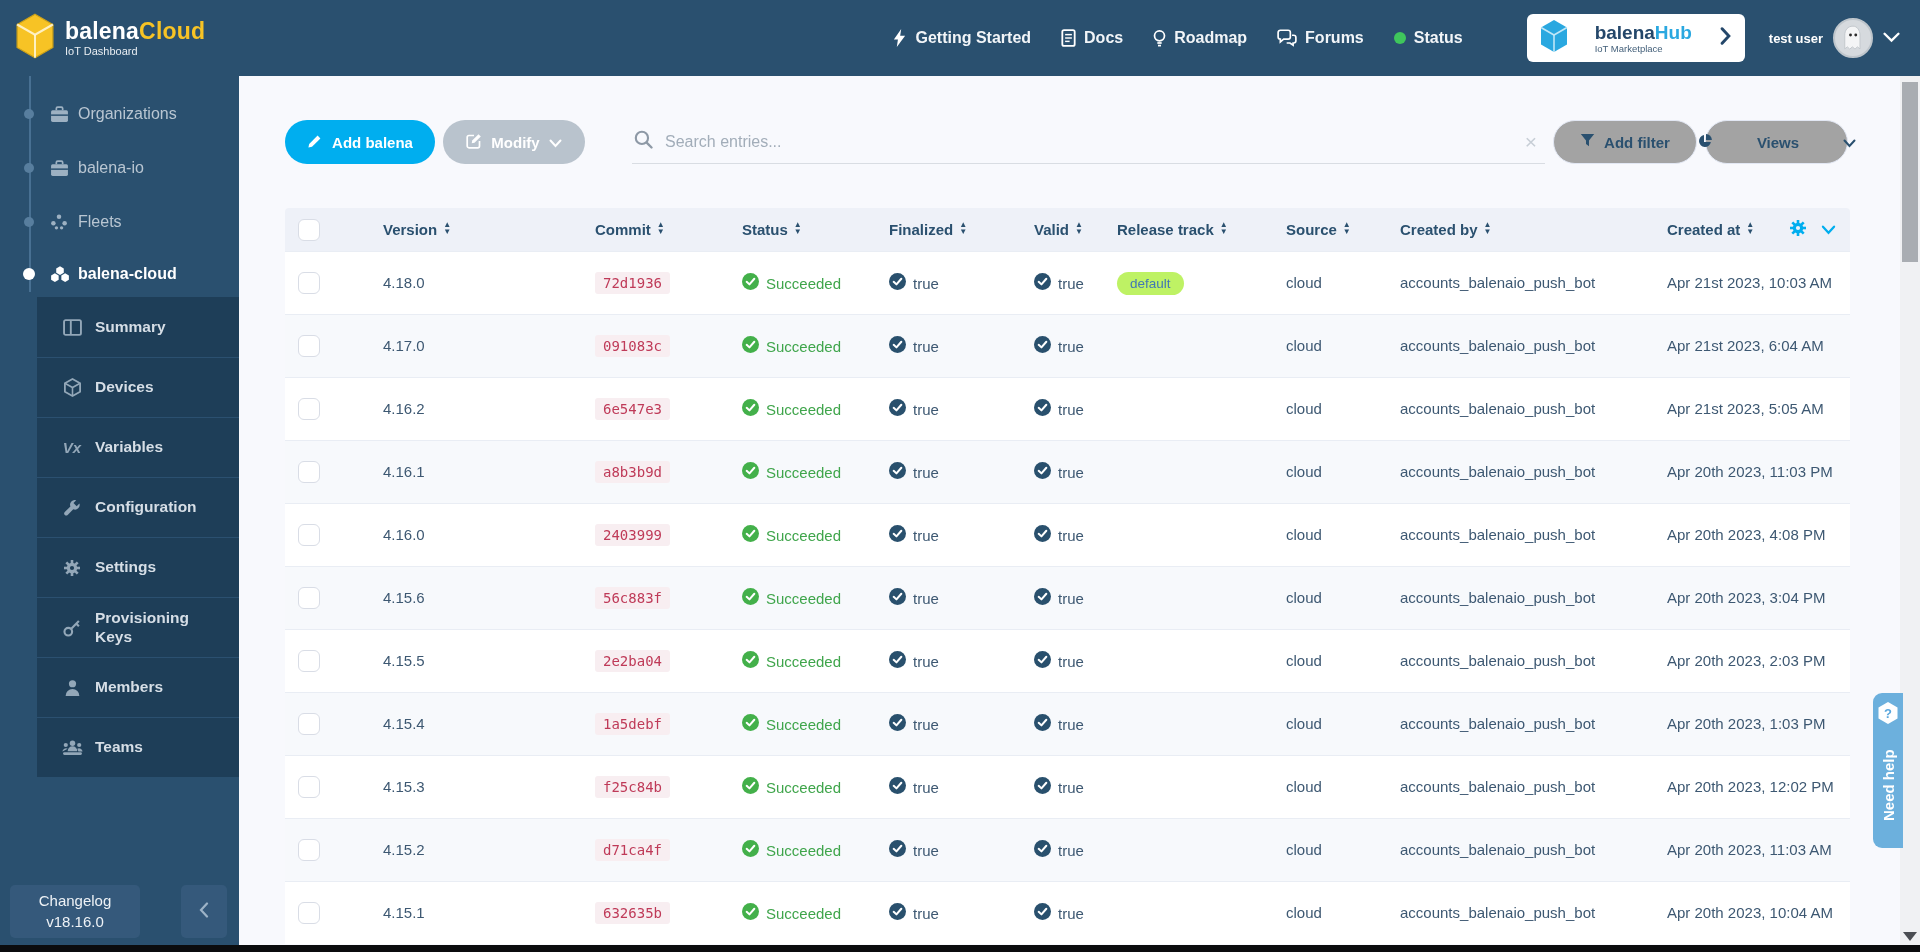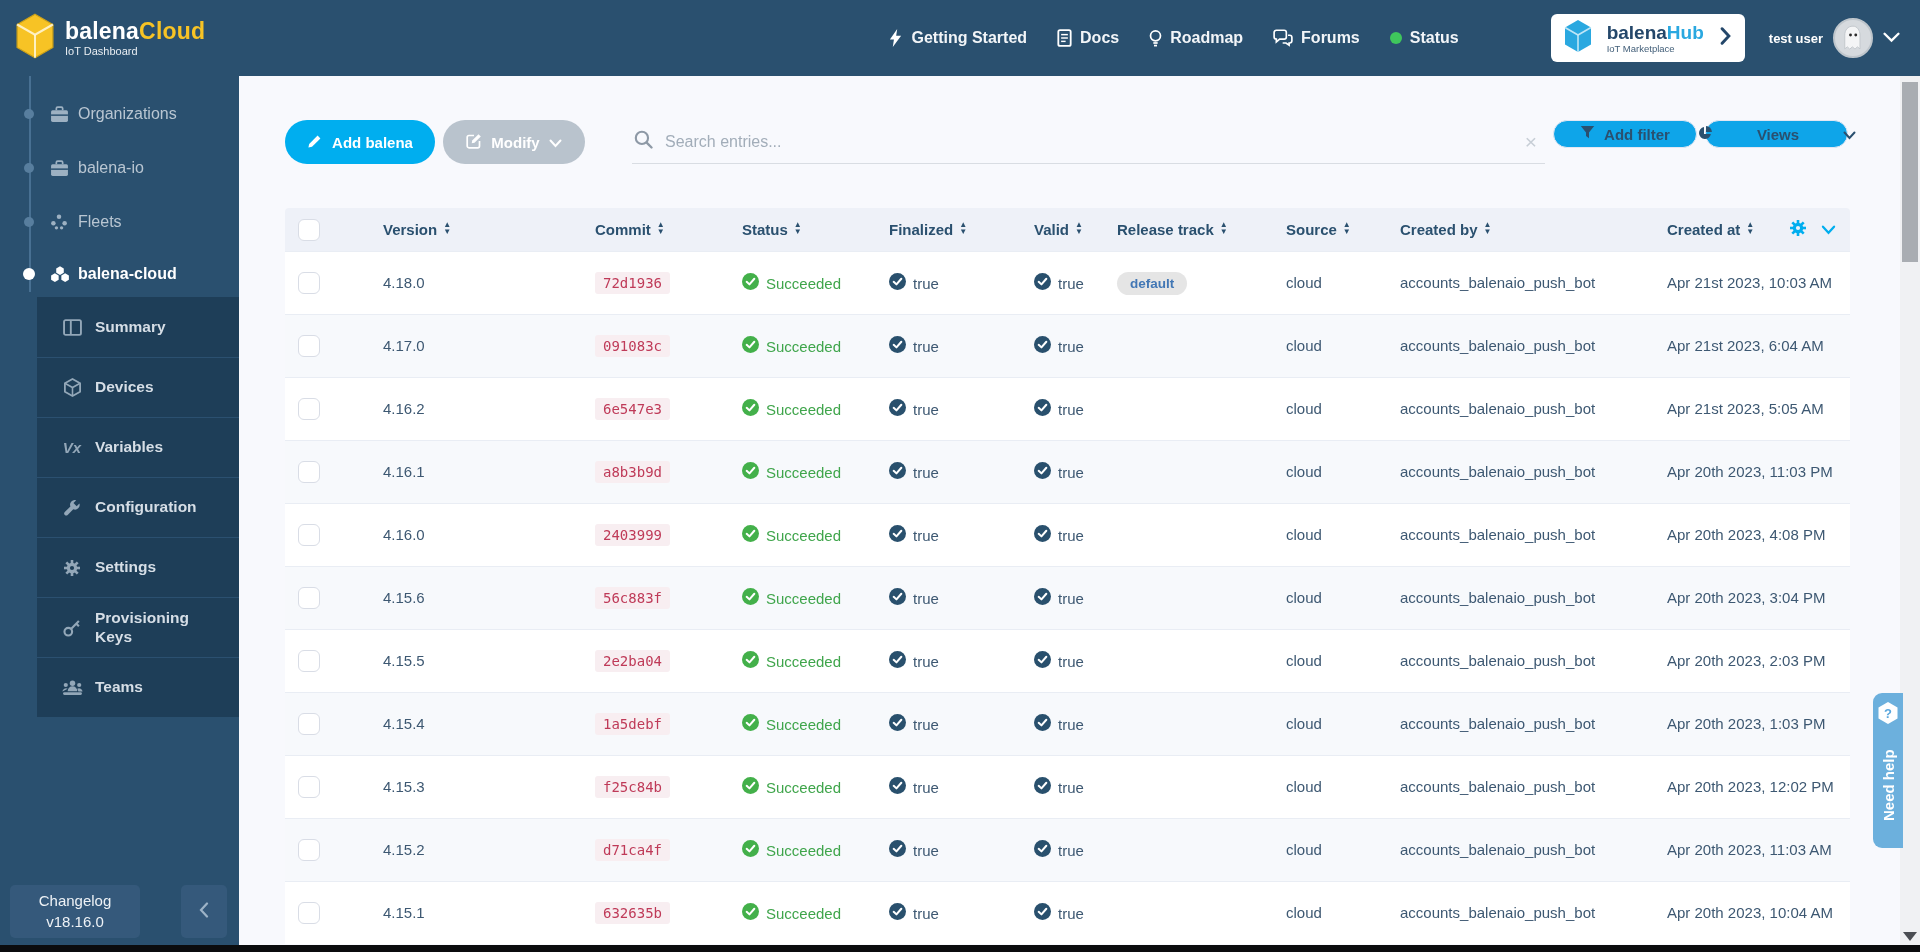--- a/index.html
+++ b/index.html
@@ -12,21 +12,21 @@
   .logo { display:flex; align-items:center; margin-left:14px; gap:9px; }
   .logo-text { line-height:1; }
   .logo-row { font-size:23px; font-weight:bold; letter-spacing:.2px; }
   .logo-row .b1 { color:#ffffff; }
   .logo-row .b2 { color:#f7c325; }
   .logo-sub { color:#e8edf2; font-size:11px; margin-top:3px; }
   .topnav { display:flex; align-items:center; gap:30px; margin-left:auto; }
   .topnav-item { display:flex; align-items:center; gap:8px; color:#f2f5f8; font-size:16px; font-weight:bold; cursor:pointer; }
   .topnav-item svg { display:block; }
   .status-dot { width:12px; height:12px; border-radius:50%; background:#3fc65c; }
-  .hub-btn { display:flex; align-items:center; gap:12px; background:#ffffff; border-radius:6px; height:48px; padding:0 14px 0 10px; margin-left:92px; cursor:pointer; }
+  .hub-btn { display:flex; align-items:center; gap:24px; background:#ffffff; border-radius:6px; height:48px; padding:0 14px 0 10px; margin-left:64px; cursor:pointer; }
   .hub-text { line-height:1; }
   .hub-row { font-size:19px; font-weight:bold; }
   .hub-row .h1 { color:#24476a; }
   .hub-row .h2 { color:#2aa8e0; }
   .hub-sub { color:#44607a; font-size:9.5px; margin-top:2px; }
   .hub-chev { margin-left:4px; }
   .userbox { display:flex; align-items:center; gap:10px; margin-left:24px; margin-right:20px; cursor:pointer; }
   .user-name { color:#ffffff; font-size:13px; font-weight:bold; }
   .avatar { width:40px; height:40px; border-radius:50%; background:#d6dade; border:2px solid #bfc6cc; display:flex; align-items:center; justify-content:center; overflow:hidden; }
 
@@ -56,40 +56,40 @@
 
   
   .toolbar { position:absolute; left:285px; top:120px; width:1565px; height:44px; z-index:5; }
   .btn-add { position:absolute; left:0; top:0; width:150px; height:44px; background:#00aeef; border:none; border-radius:22px; color:#fff; font-size:15px; font-weight:bold; display:flex; align-items:center; justify-content:center; gap:9px; cursor:pointer; font-family:inherit; }
   .btn-modify { position:absolute; left:158px; top:0; width:142px; height:44px; background:#b9c3cd; border:none; border-radius:22px; color:#fff; font-size:15px; font-weight:bold; display:flex; align-items:center; justify-content:center; gap:9px; cursor:default; font-family:inherit; }
   .searchbar { position:absolute; left:347px; top:0; width:913px; height:44px; border-bottom:1px solid #d9dde3; display:flex; align-items:center; }
   .searchbar svg { margin-left:2px; flex:none; }
   .search-input { flex:1; border:none; outline:none; background:transparent; font-size:16px; color:#33506a; margin-left:12px; font-family:inherit; }
   .search-input::placeholder { color:#a2adb9; }
   .search-clear { flex:none; color:#c7ced6; font-size:21px; margin-right:8px; cursor:pointer; line-height:1; }
-  .pill-btn { position:absolute; top:0; height:28px; background:#0ea5e9; border:1px solid #e2e7f3; border-radius:22px; color:#2a506f; font-size:15px; font-weight:bold; display:flex; align-items:center; justify-content:center; gap:9px; cursor:pointer; font-family:inherit; }
+  .pill-btn { position:absolute; top:0; height:44px; background:#a3a3a3; border:1px solid #e2e7f3; border-radius:22px; color:#2a506f; font-size:15px; font-weight:bold; display:flex; align-items:center; justify-content:center; gap:9px; cursor:pointer; font-family:inherit; }
   .pill-filter { left:1268px; width:144px; }
   .pill-views { left:1420px; width:143px;gap:44px; }
 
   
   .table { position:absolute; left:285px; top:208px; width:1565px; z-index:4; }
   .grid-row { display:grid; grid-template-columns:98px 212px 147px 147px 145px 83px 169px 114px 267px 1fr; align-items:center; }
   .thead { position:relative; height:43px; background:#eef1f8; border-radius:4px 4px 0 0; }
   .th { display:flex; gap:6px; color:#2a506f; font-size:15px; font-weight:bold; cursor:pointer; }
   .sorter { display:flex; flex-direction:column; line-height:0; }
   .sorter span { font-size:8px; color:#2a506f; line-height:7px; }
   .thead-controls { position:absolute; right:14px; top:0; height:43px; display:flex; align-items:center; gap:14px; }
   .trow { height:63px; background:#ffffff; border-top:1px solid #e9edf4; cursor:pointer; }
   .trow:nth-child(even) { background:#f7f9fc; }
   .checkbox { width:22px; height:22px; border:1px solid #d9dde6; border-radius:6px; background:#fff; margin-left:13px; cursor:pointer; }
   .cell-text { color:#3d5872; font-size:15px; }
   .commit-chip { display:inline-block; font-family:"DejaVu Sans Mono", monospace; font-size:14px; color:#bf3a58; background:#f8eef1; padding:3px 8px; border-radius:3px; }
   .iconcell { display:flex; align-items:center; gap:7px; }
   .succ-text { color:#3fa54b; font-size:15px; }
-  .badge { display:inline-block; background:#e5e5e5; color:#4277b5; font-size:13.5px; padding:4px 13px; border-radius:13px;font-weight:bold; }
+  .badge { display:inline-block; background:#bef264; color:#4277b5; font-size:13.5px; padding:4px 13px; border-radius:13px; }
 
   
   .help-tab { position:absolute; left:1873px; top:693px; width:30px; height:155px; background:#6cb0dd; border-radius:9px 0 0 9px; z-index:40; cursor:pointer; }
   .help-tab .vlabel { position:absolute; left:0; top:36px; width:30px; height:112px; display:flex; align-items:center; justify-content:center; writing-mode:vertical-rl; transform:rotate(180deg); color:#fff; font-size:15px; font-weight:bold; }
   .help-hex { position:absolute; left:4px; top:8px; }
   .scrollbar { position:absolute; left:1900px; top:76px; width:20px; height:869px; background:#f0f1f3; z-index:35; }
   .scroll-thumb { position:absolute; left:2px; top:6px; width:16px; height:180px; background:#a9adb2; }
   .scroll-down { position:absolute; left:3px; bottom:4px; width:0; height:0; border-left:7px solid transparent; border-right:7px solid transparent; border-top:9px solid #4a4d52; }
   .bottombar { position:absolute; left:0; top:945px; width:1920px; height:7px; background:#0b0c0e; z-index:50; }
 </style>
@@ -296,20 +296,29 @@
       </div>
       <div class="submenu-item">
         <span class="submenu-icon">
           <svg width="18" height="18" viewBox="0 0 17 17">
               <circle cx="5" cy="12" r="3.6" fill="none" stroke="currentColor" stroke-width="2"></circle>
               <line x1="7.8" y1="9.2" x2="15" y2="2" stroke="currentColor" stroke-width="2"></line>
               <line x1="12.6" y1="4.4" x2="15" y2="6.8" stroke="currentColor" stroke-width="2"></line>
             </svg>
         </span>
         <span class="submenu-label">Provisioning Keys</span>
+      </div>
+      <div class="submenu-item">
+        <span class="submenu-icon">
+          <svg width="17" height="18" viewBox="0 0 16 17">
+              <circle cx="8" cy="4.5" r="3.4" fill="currentColor"></circle>
+              <path d="M1.5 16 a6.5 6.5 0 0 1 13 0 Z" fill="currentColor"></path>
+            </svg>
+        </span>
+        <span class="submenu-label">Members</span>
       </div>
       <div class="submenu-item">
         <span class="submenu-icon">
           <svg width="21" height="17" viewBox="0 0 20 16">
               <circle cx="10" cy="4" r="2.6" fill="currentColor"></circle>
               <path d="M5.4 11.5 a4.6 4.6 0 0 1 9.2 0 Z" fill="currentColor"></path>
               <circle cx="3.6" cy="5.6" r="2" fill="currentColor"></circle>
               <path d="M0.4 11.8 a3.4 3.4 0 0 1 5 -2.7" fill="currentColor"></path>
               <circle cx="16.4" cy="5.6" r="2" fill="currentColor"></circle>
               <path d="M14.6 9.1 a3.4 3.4 0 0 1 5 2.7 h-4" fill="currentColor"></path>

